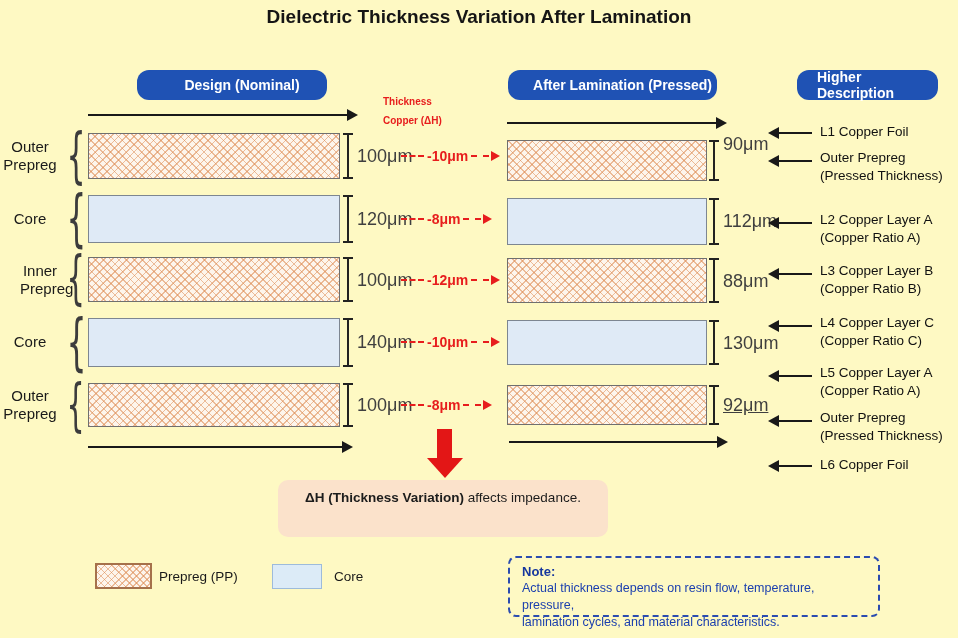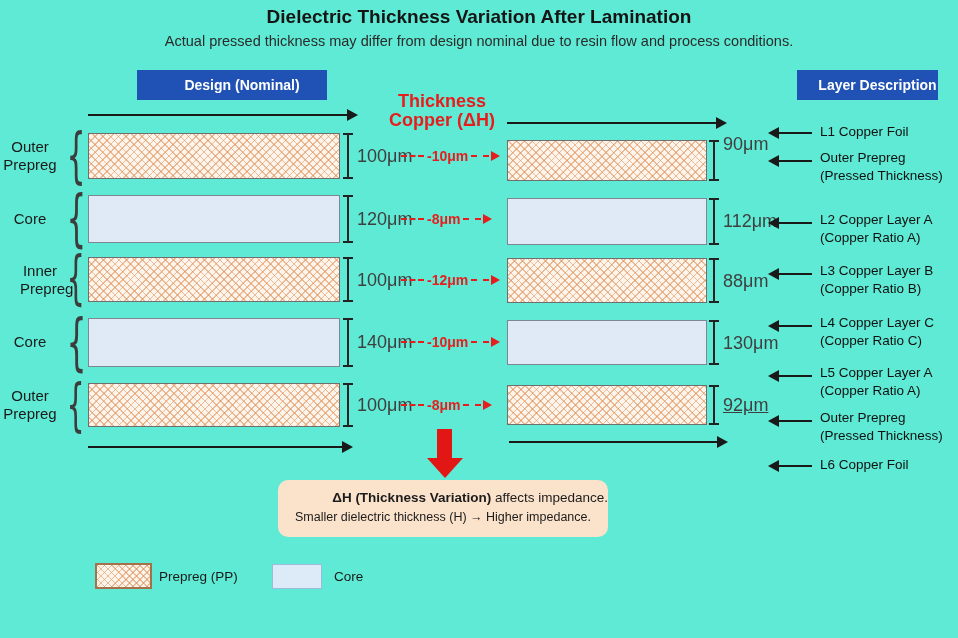--- a/index.html
+++ b/index.html
@@ -1,29 +1,29 @@
 <!DOCTYPE html>
 <html><head>
 <meta charset="utf-8">
 <style>
   html,body{margin:0;padding:0;background:#f3f3f3;}
   *{box-sizing:border-box;}
   #stage{
-    position:relative;width:958px;height:638px;background:#5eead4;
+    position:relative;width:958px;height:638px;background:#fef9c3;
     font-family:"Liberation Sans","DejaVu Sans",sans-serif;color:#111;
     overflow:hidden;margin:0 auto;
   }
   .abs{position:absolute;}
   .title{top:6px;left:0;right:0;text-align:center;font-size:19px;font-weight:bold;color:#151515;}
   .subtitle{top:33px;left:0;right:0;text-align:center;font-size:14.5px;color:#2b2b2b;}
   .btn{
-    height:30px;background:#1f52b4;border-radius:0;color:#fff;
+    height:30px;background:#1f52b4;border-radius:12px;color:#fff;
     font-size:14px;font-weight:bold;display:flex;align-items:center;justify-content:center;padding-left:20px;
   }
-  .redhdr{color:#e71d1d;font-weight:bold;font-size:18px;line-height:19px;text-align:center;}
+  .redhdr{color:#e71d1d;font-weight:bold;font-size:10px;line-height:19px;text-align:left;}
   
   .rect{border:1.6px solid #6f6f6f;}
   .prepreg{
     background:
       repeating-linear-gradient(45deg, rgba(221,139,82,0.55) 0 1.2px, transparent 1.2px 5.5px),
       repeating-linear-gradient(135deg, rgba(221,139,82,0.55) 0 1.2px, transparent 1.2px 5.5px),
       #fdf5ec;
   }
   .core{background:#dfeaf6;border-color:#7d8691;}
   
@@ -50,21 +50,21 @@
   .harrow-l{height:0;border-top:2px solid #191919;}
   .harrow-l::before{content:'';position:absolute;left:-2px;top:-7px;width:0;height:0;
     border-right:11px solid #191919;border-top:6px solid transparent;border-bottom:6px solid transparent;}
   .desc{left:820px;width:140px;font-size:13.5px;line-height:18px;color:#111;}
   
   .redshaft{left:437px;top:429px;width:15px;height:30px;background:#e31616;}
   .redhead{left:427px;top:458px;width:0;height:0;border-left:18px solid transparent;border-right:18px solid transparent;border-top:20px solid #e31616;}
   
   .callout{left:278px;top:480px;width:330px;height:57px;background:#fbe2cb;border-radius:10px;
     text-align:center;padding-top:10px;}
-  .callout .c1{font-size:13.5px;color:#1c1c1c;text-align:right;}
+  .callout .c1{font-size:13.5px;color:#1c1c1c;}
   .callout .c2{font-size:12.5px;color:#1c1c1c;margin-top:5px;}
   
   .sw-prepreg{left:95px;top:563px;width:57px;height:26px;border:2px solid #a5714b;
     background:
       repeating-linear-gradient(45deg, rgba(221,139,82,0.55) 0 1.2px, transparent 1.2px 5px),
       repeating-linear-gradient(135deg, rgba(221,139,82,0.55) 0 1.2px, transparent 1.2px 5px),
       #fdf5ec;}
   .sw-core{left:272px;top:564px;width:50px;height:25px;background:#dcebf7;border:1.5px solid #9dbbdb;}
   .lg-label{font-size:13.5px;color:#1a1a1a;}
   
@@ -72,24 +72,24 @@
     padding:5px 12px 0 12px;}
   .notebox .nh{font-size:13px;font-weight:bold;color:#16379e;line-height:17px;}
   .notebox .nl{font-size:12.5px;color:#1b3fae;line-height:17px;}
 </style>
 </head>
 <body>
 
 <div id="stage">
 
   <div class="abs title">Dielectric Thickness Variation After Lamination</div>
-  <div class="abs subtitle">Actual pressed thickness may differ from design nominal due to resin flow and process conditions.</div>
 
   <div class="abs btn" style="left:137px;top:70px;width:190px;">Design (Nominal)</div>
-  <div class="abs btn" style="left:797px;top:70px;width:141px;">Layer Description</div>
+  <div class="abs btn" style="left:508px;top:70px;width:209px;">After Lamination (Pressed)</div>
+  <div class="abs btn" style="left:797px;top:70px;width:141px;">Higher Description</div>
 
   <div class="abs redhdr" style="left:383px;top:92px;width:118px;">
     <span style="display:block;">Thickness</span>
     <span style="display:block;">Copper (ΔH)</span>
   </div>
 
   <div class="abs harrow-r" style="left:88px;top:114px;width:268px;"></div>
   <div class="abs harrow-r" style="left:507px;top:122px;width:218px;"></div>
   <div class="abs harrow-r" style="left:88px;top:446px;width:263px;"></div>
   <div class="abs harrow-r" style="left:509px;top:441px;width:217px;"></div>
@@ -226,22 +226,26 @@
   <div class="abs harrow-l" style="left:770px;top:465px;width:42px;"></div>
   <div class="abs desc" style="top:456px;">
     <div>L6 Copper Foil</div>
   </div>
 
   <div class="abs redshaft"></div>
   <div class="abs redhead"></div>
 
   <div class="abs callout">
     <div class="c1"><b>ΔH (Thickness Variation)</b><span> affects impedance.</span></div>
-    <div class="c2">Smaller dielectric thickness (H) → Higher impedance.</div>
   </div>
 
   <div class="abs sw-prepreg"></div>
   <div class="abs lg-label" style="left:159px;top:569px;">Prepreg (PP)</div>
   <div class="abs sw-core"></div>
   <div class="abs lg-label" style="left:334px;top:569px;">Core</div>
 
+  <div class="abs notebox">
+    <div class="nh">Note:</div>
+    <div class="nl">Actual thickness depends on resin flow, temperature, pressure,</div>
+    <div class="nl">lamination cycles, and material characteristics.</div>
+  </div>
 
 </div>
 
 </body></html>

